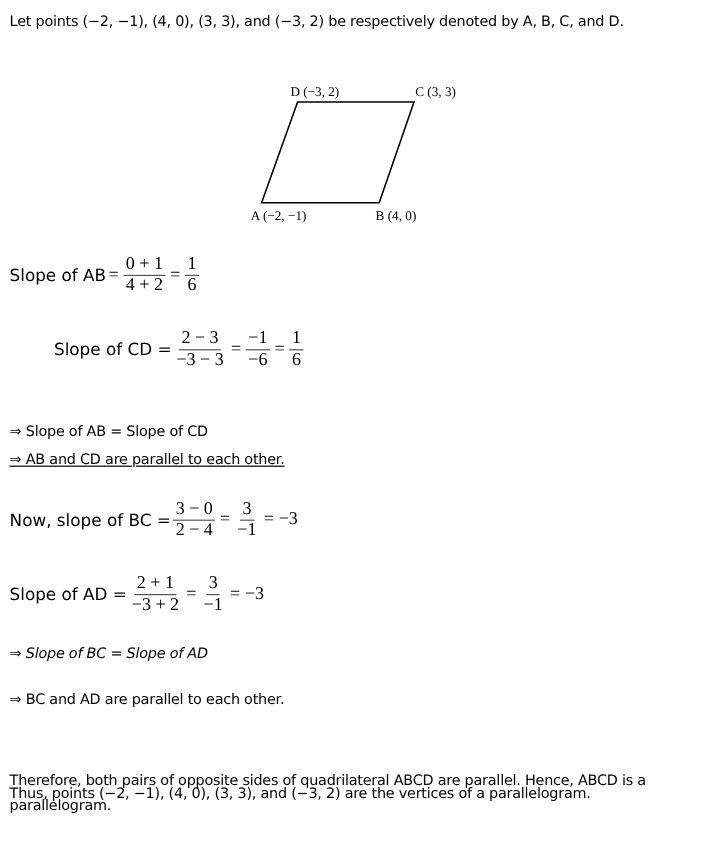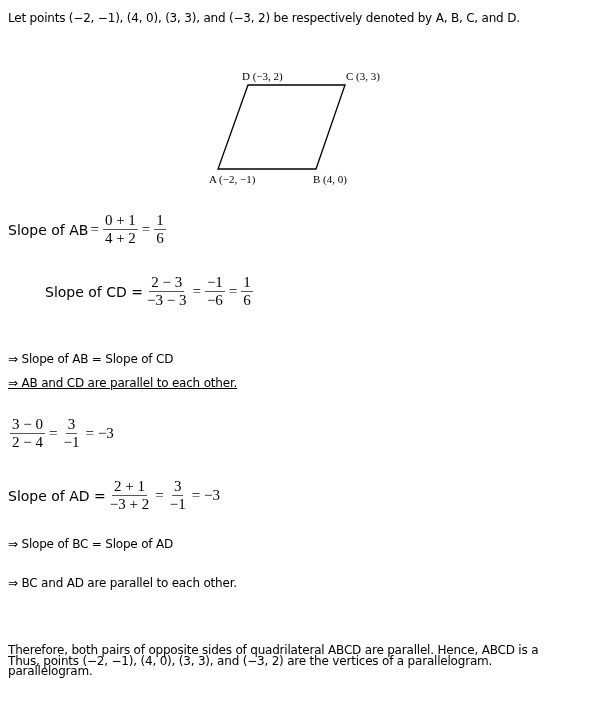--- a/index.html
+++ b/index.html
@@ -58,20 +58,21 @@
   <span class="frac">
     <span class="num">1</span>
     <span class="den">6</span>
   </span>
 </div>
 
 <div class="txt" style="top:349px;">⇒ Slope of AB = Slope of CD</div>
 <div class="txt" style="top:373px;text-decoration:underline;">⇒ AB and CD are parallel to each other.</div>
 
 <div class="eqline" style="top:416px;">
+  <span>Now, slope of BC =</span>
   <span class="frac">
     <span class="num">3 − 0</span>
     <span class="den">2 − 4</span>
   </span>
   <span class="op">=</span>
   <span class="frac">
     <span class="num">3</span>
     <span class="den">−1</span>
   </span>
   <span class="op">=</span>
@@ -86,16 +87,16 @@
   </span>
   <span class="op">=</span>
   <span class="frac">
     <span class="num">3</span>
     <span class="den">−1</span>
   </span>
   <span class="op">=</span>
   <span class="op">−3</span>
 </div>
 
-<div class="txt" style="top:534px;">⇒ Slope of BC = Slope of AD</div>
+<div class="txt" style="top:534px;font-style:italic;">⇒ Slope of BC = Slope of AD</div>
 <div class="txt" style="top:573px;">⇒ BC and AD are parallel to each other.</div>
 <div class="txt para" style="top:640px;">Therefore, both pairs of opposite sides of quadrilateral ABCD are parallel. Hence, ABCD is a parallelogram.</div>
 <div class="txt" style="top:651px;">Thus, points (−2, −1), (4, 0), (3, 3), and (−3, 2) are the vertices of a parallelogram.</div>
 
 </body></html>

